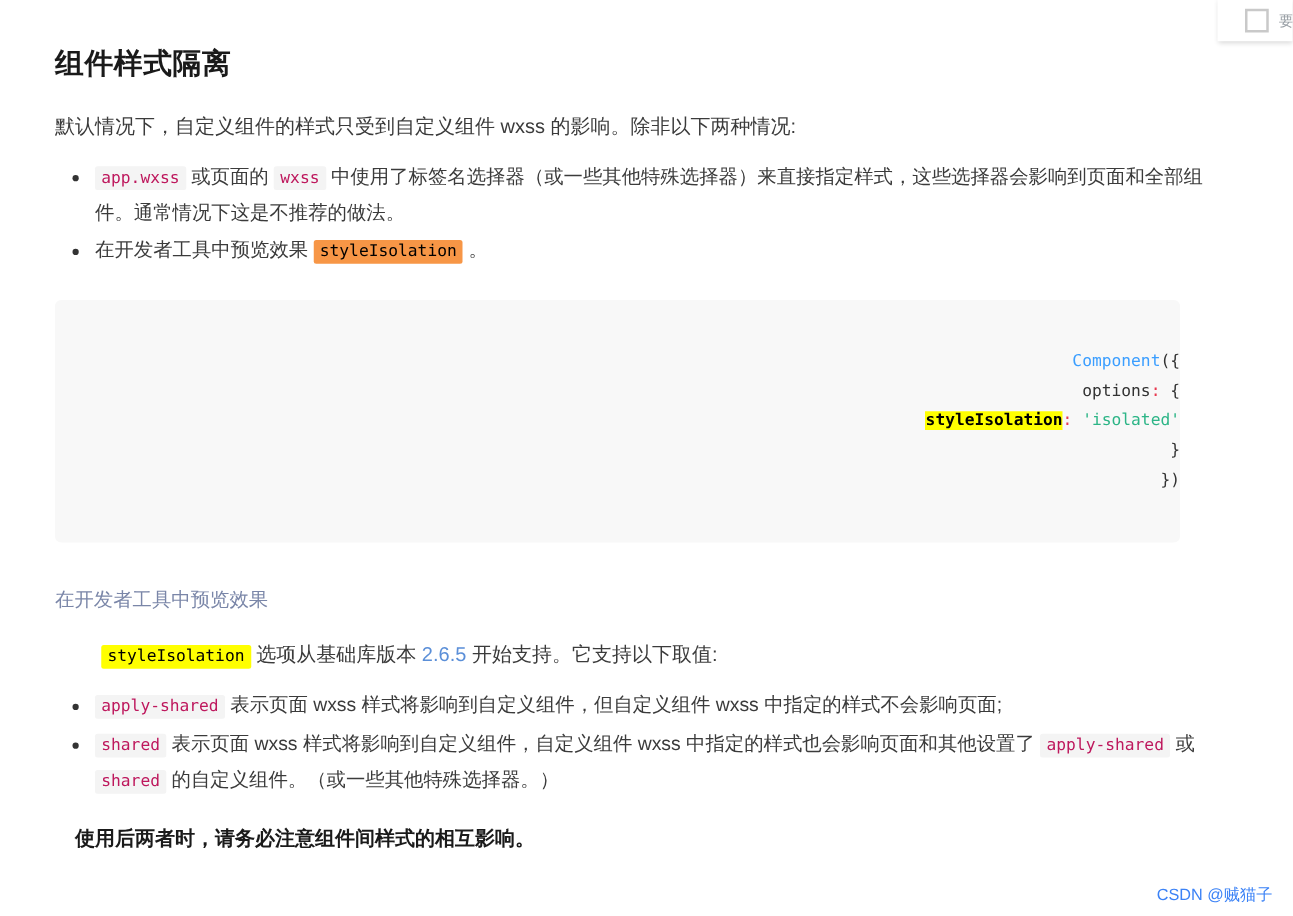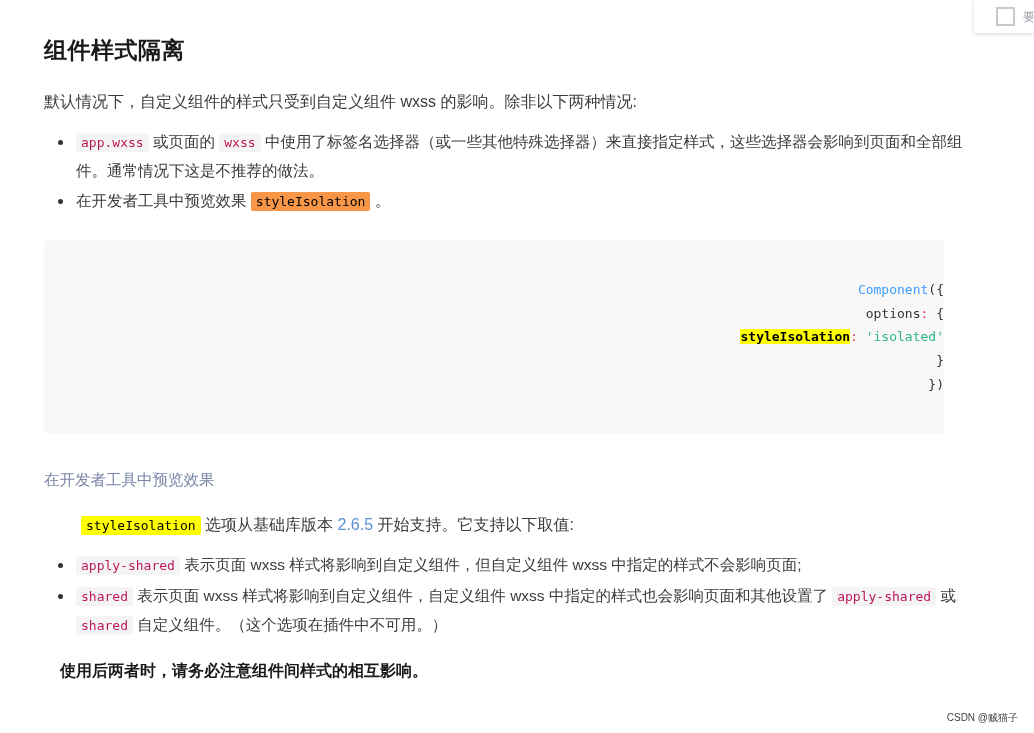--- a/index.html
+++ b/index.html
@@ -163,22 +163,22 @@
     font-weight: bold;
     color: #1a1a1a;
     margin: 22px 0 0 16px;
   }
 
   
   .watermark {
     position: absolute;
     right: 16px;
     bottom: 8px;
-    font-size: 10px;
-    color: #404040;
+    font-size: 13px;
+    color: #3b82f6;
     white-space: nowrap;
   }
 </style>
 </head>
 <body>
 
 <div class="corner-panel">
   <div class="corner-checkbox"></div>
   <span class="corner-text">要</span>
 </div>
@@ -224,21 +224,21 @@
     <li>
       <code class="inline">apply-shared</code>
       <span>表示页面 wxss 样式将影响到自定义组件，但自定义组件 wxss 中指定的样式不会影响页面;</span>
     </li>
     <li>
       <code class="inline">shared</code>
       <span>表示页面 wxss 样式将影响到自定义组件，自定义组件 wxss 中指定的样式也会影响页面和其他设置了</span>
       <code class="inline">apply-shared</code>
       <span>或</span>
       <code class="inline">shared</code>
-      <span>自定义组件。（这个选项在插件中不可用。）</span>
+      <span>的自定义组件。（或一些其他特殊选择器。）</span>
     </li>
   </ul>
 
   <p class="warning">使用后两者时，请务必注意组件间样式的相互影响。</p>
 
 </div>
 
 <div class="watermark">CSDN @贼猫子</div>
 
 </body></html>

